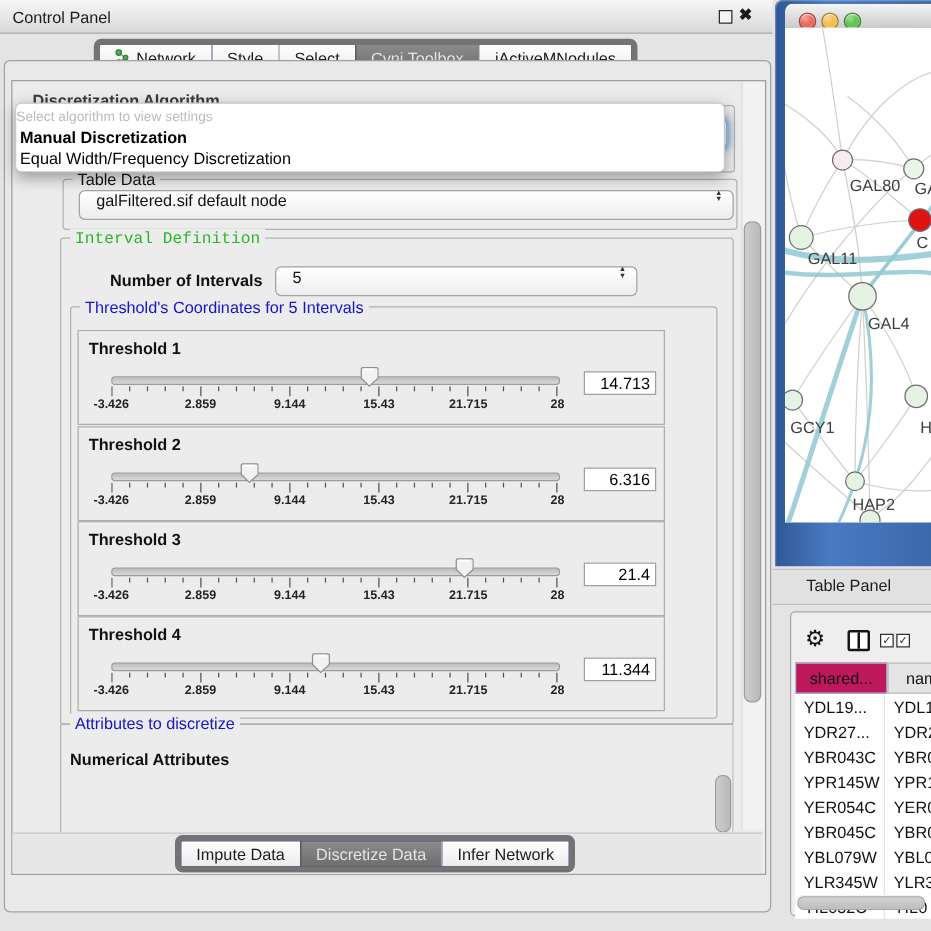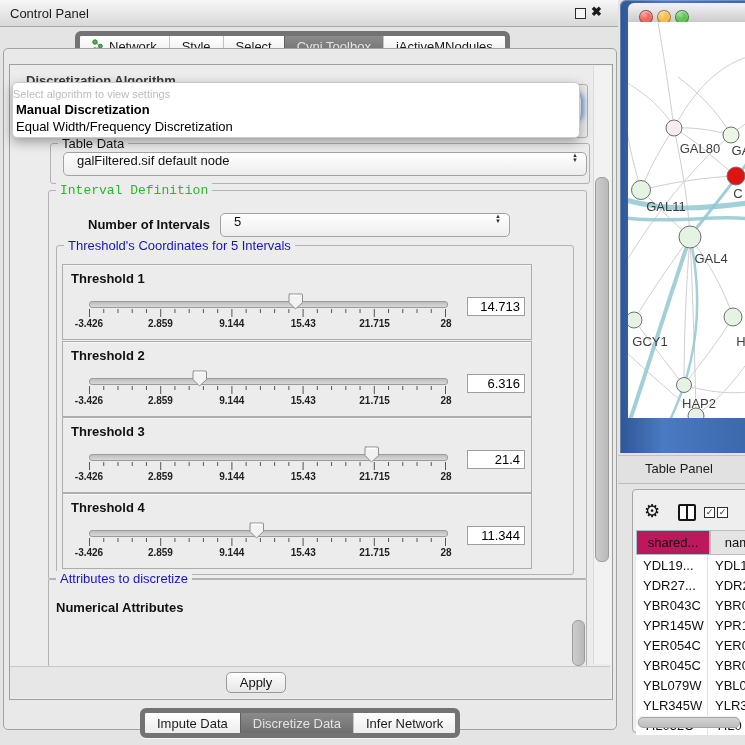--- a/index.html
+++ b/index.html
@@ -371,21 +371,21 @@
     <span class="legend" id="attributes-legend" style="color: rgb(20, 20, 200);">Attributes to discretize</span>
   </div>
   <div class="abs" style="left:56px;top:600px;font-size:13px;font-weight:bold;color:#111;">Numerical Attributes</div>
   <div class="vscroll-thumb" style="left:572px;top:620px;width:11px;height:44px;"></div>
 
   <div class="abs" style="left:593px;top:66px;width:17px;height:598px;background:#f2f2f2;border-left:1px solid #dadada;"></div>
   <div class="vscroll-thumb" style="left:595px;top:177px;width:12px;height:383px;"></div>
 
   <div id="apply-bar" class="abs"></div>
   <div id="apply-btn" class="abs">Apply</div>
-  <div class="abs" style="left:124px;top:708px;padding-left:16px;">
+  <div class="abs" style="left:124px;top:668px;padding-left:16px;">
     <div class="seg-bar" id="bottom-tabs">
         <div class="seg">
           <span>Impute Data</span>
         </div>
         <div class="seg sel">
           <span>Discretize Data</span>
         </div>
         <div class="seg">
           <span>Infer Network</span>
         </div>

